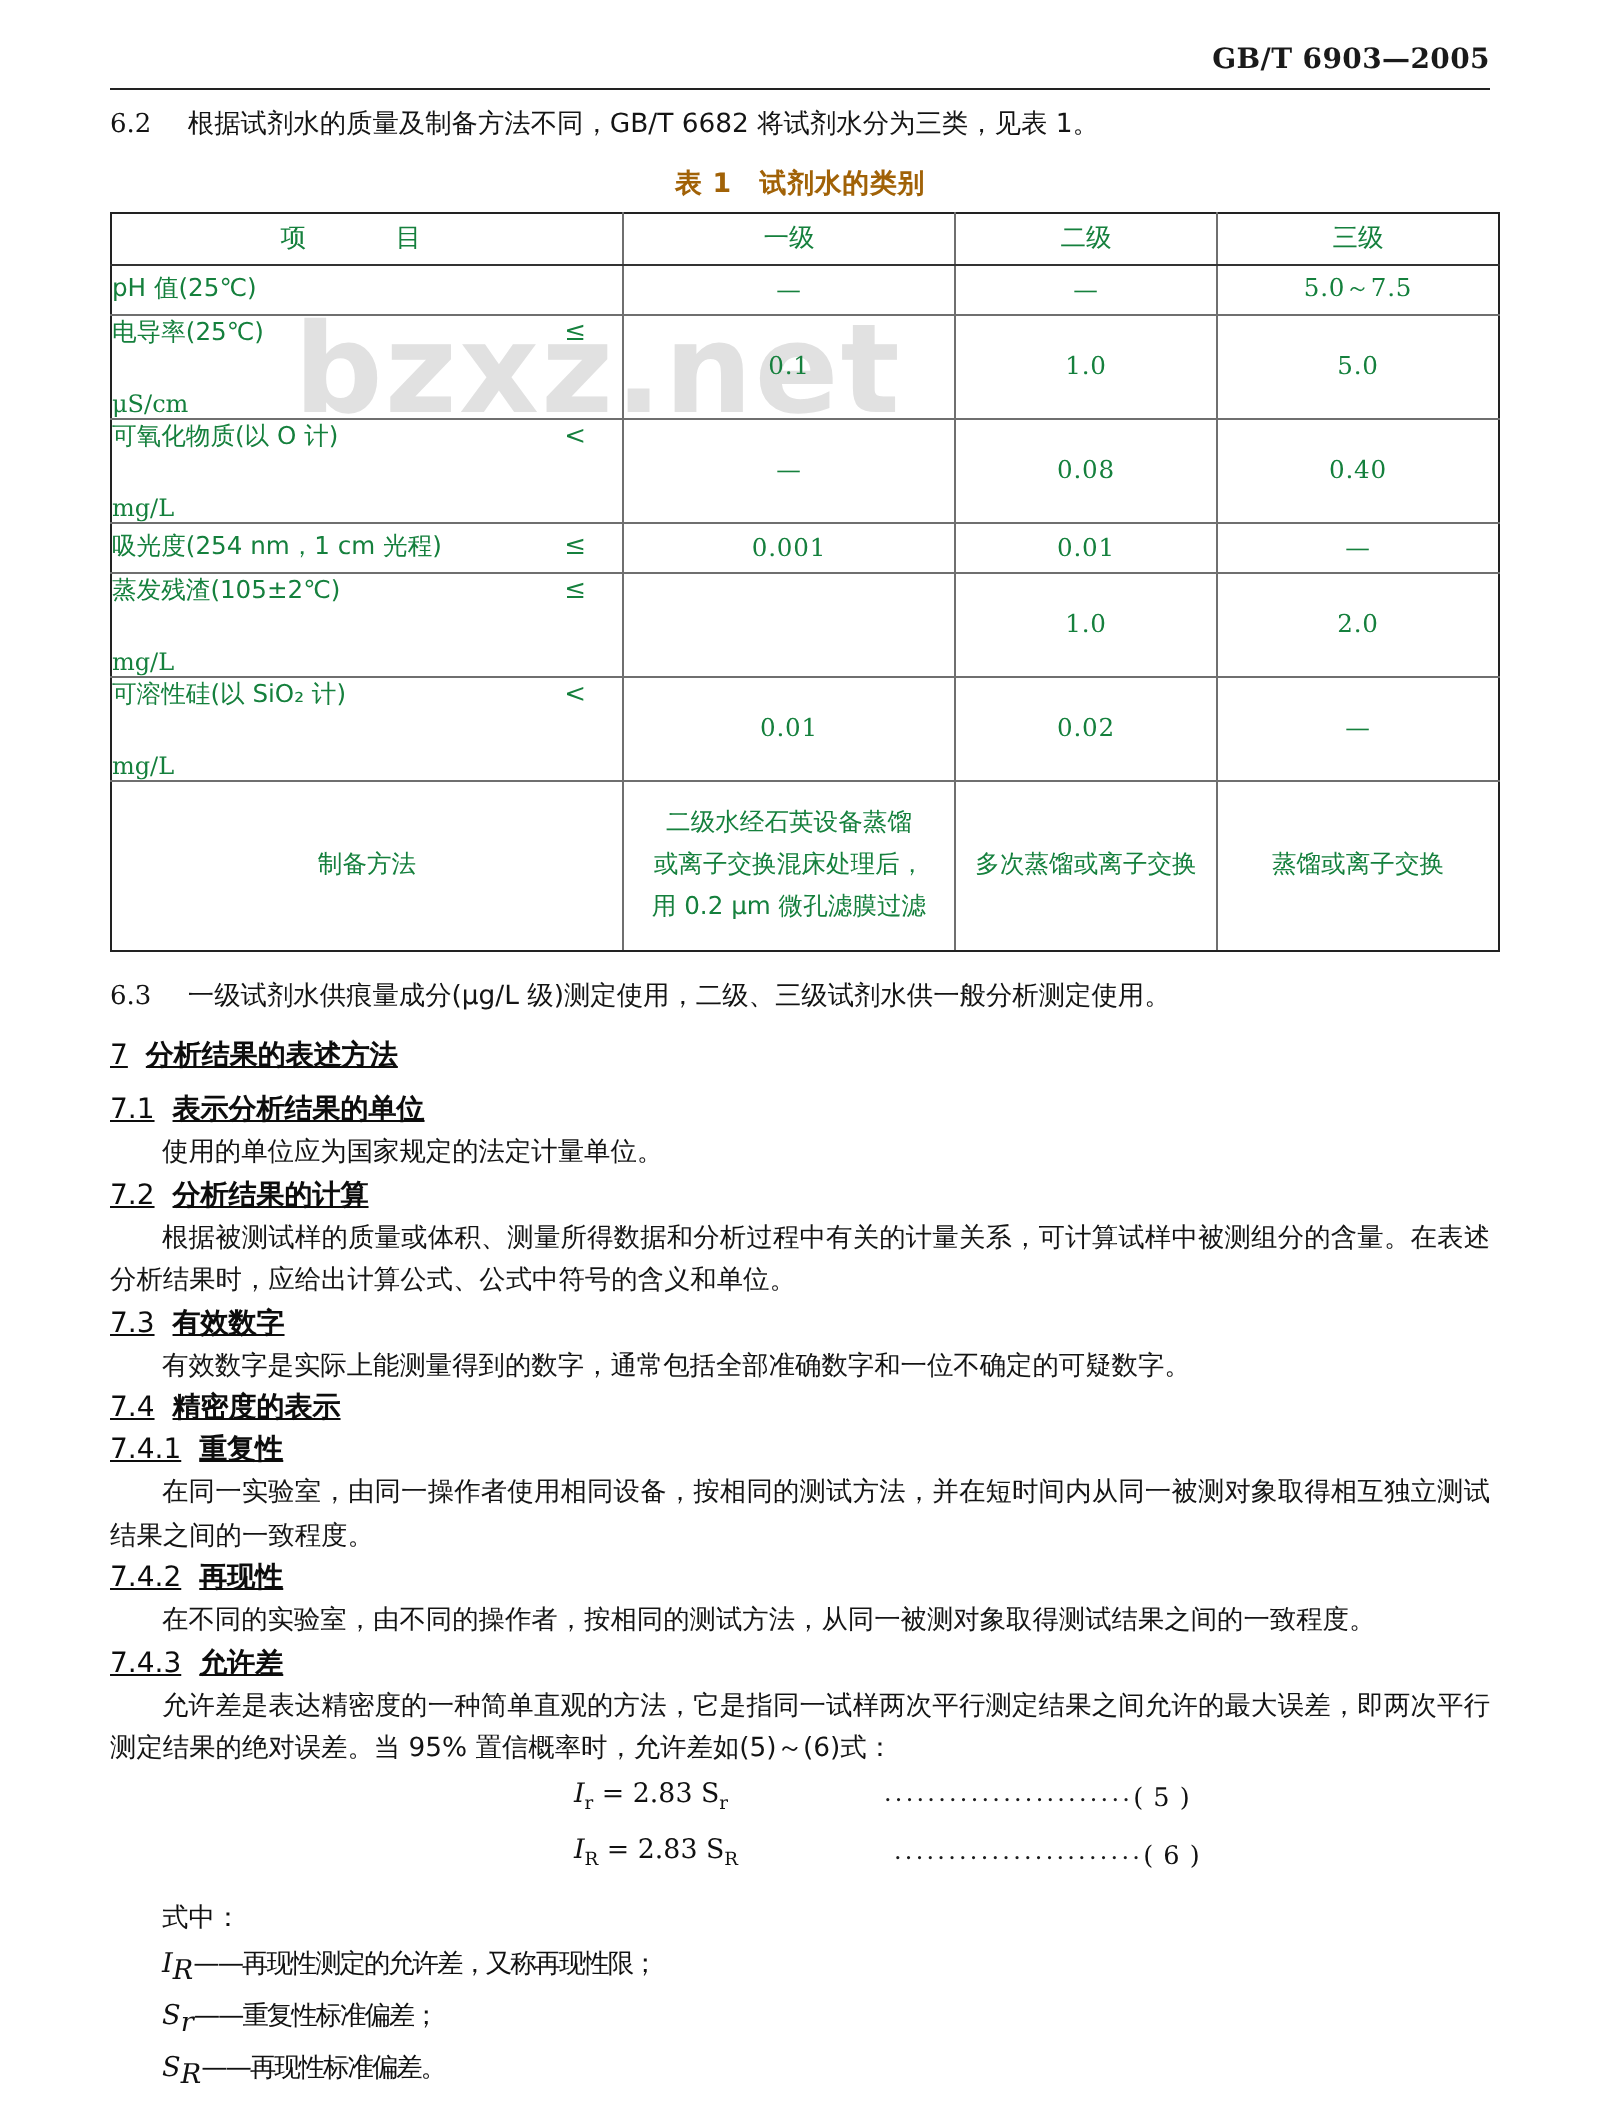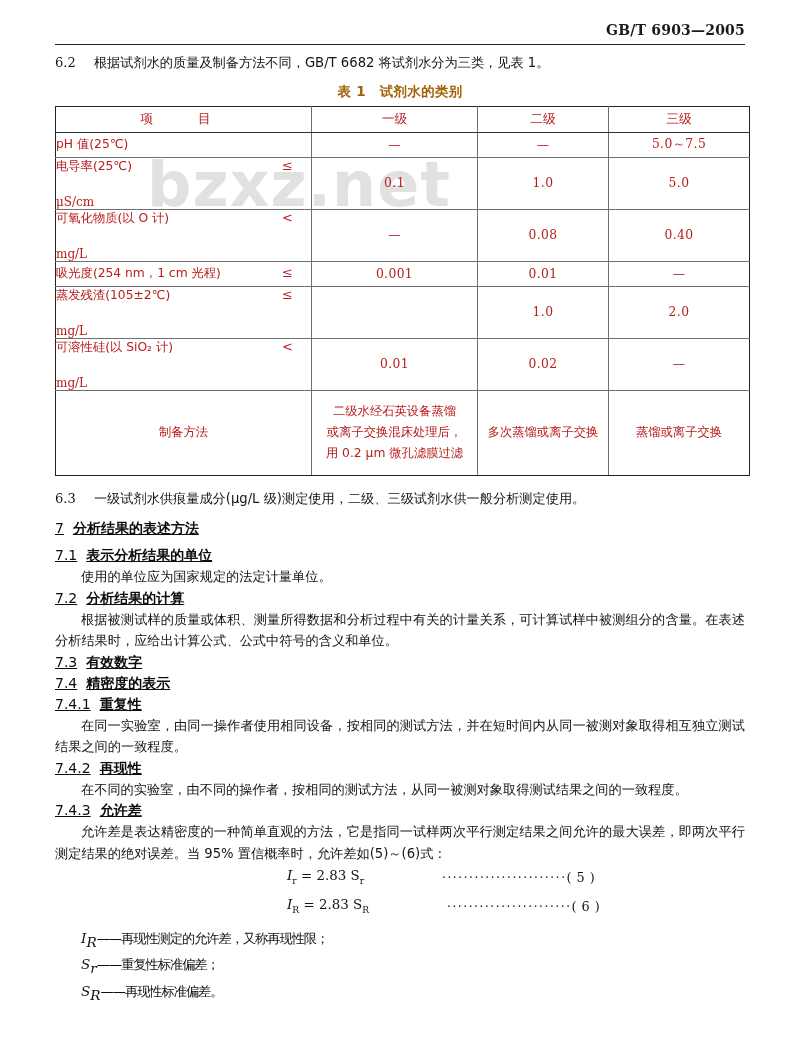--- a/index.html
+++ b/index.html
@@ -101,21 +101,21 @@
   table.spec {
     border-collapse: collapse;
     width: 690px;
     table-layout: fixed;
     position: relative;
     z-index: 2;
   }
   table.spec td, table.spec th {
     border: 0.8px solid #6f6f6f;
     font-size: 12.3px;
-    color: #b91c1c;
+    color: #15803d;
     padding: 0;
     vertical-align: middle;
     background: transparent;
   }
   table.spec thead th {
     border-top: 1.5px solid #222;
     border-bottom: 1.2px solid #333;
     text-align: center;
     height: 25px;
     font-weight: normal;
@@ -371,20 +371,21 @@
     <p class="para indent">使用的单位应为国家规定的法定计量单位。</p>
 
     <p class="clause">
       <span class="num">7.2</span><span class="ttl">分析结果的计算</span>
     </p>
     <p class="para indent">根据被测试样的质量或体积、测量所得数据和分析过程中有关的计量关系，可计算试样中被测组分的含量。在表述分析结果时，应给出计算公式、公式中符号的含义和单位。</p>
 
     <p class="clause">
       <span class="num">7.3</span><span class="ttl">有效数字</span>
     </p>
+    <p class="para indent">有效数字是实际上能测量得到的数字，通常包括全部准确数字和一位不确定的可疑数字。</p>
 
     <p class="clause">
       <span class="num">7.4</span><span class="ttl">精密度的表示</span>
     </p>
 
     <p class="clause">
       <span class="num">7.4.1</span><span class="ttl">重复性</span>
     </p>
     <p class="para indent">在同一实验室，由同一操作者使用相同设备，按相同的测试方法，并在短时间内从同一被测对象取得相互独立测试结果之间的一致程度。</p>
 
@@ -410,20 +411,21 @@
       <span class="formula-expr">
         <i>I</i><sub>R</sub>
         <span>= 2.83 S</span><sub>R</sub>
       </span>
       <span class="formula-dots">·······················</span>
       <span class="formula-eqno">( 6 )</span>
     </div>
 
     <div class="sp-6"></div>
 
+    <div class="legend-head">式中：</div>
 
     <div class="legend-item">
       <span class="sym">I</span><sub class="sym">R</sub><span class="mdash">——再现性测定的允许差，又称再现性限；</span>
     </div>
     <div class="legend-item">
       <span class="sym">S</span><sub class="sym">r</sub><span class="mdash">——重复性标准偏差；</span>
     </div>
     <div class="legend-item">
       <span class="sym">S</span><sub class="sym">R</sub><span class="mdash">——再现性标准偏差。</span>
     </div>

